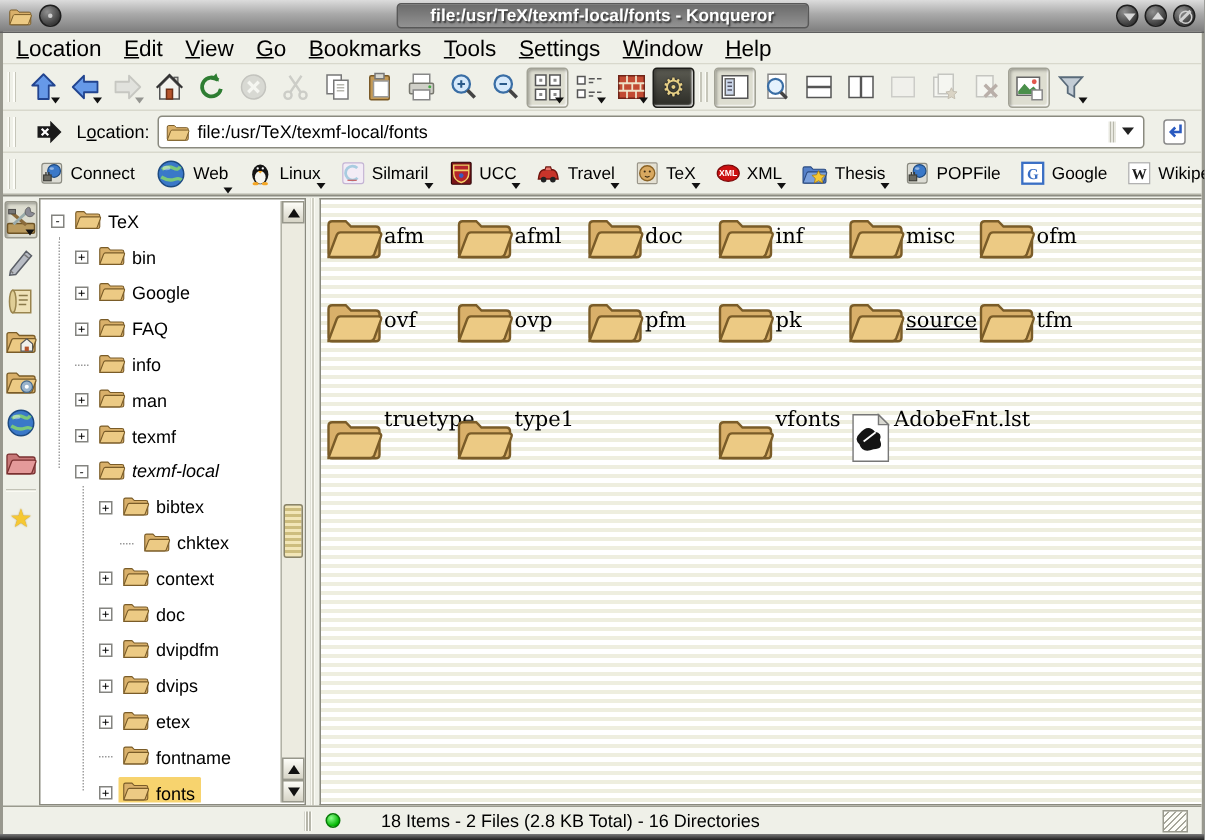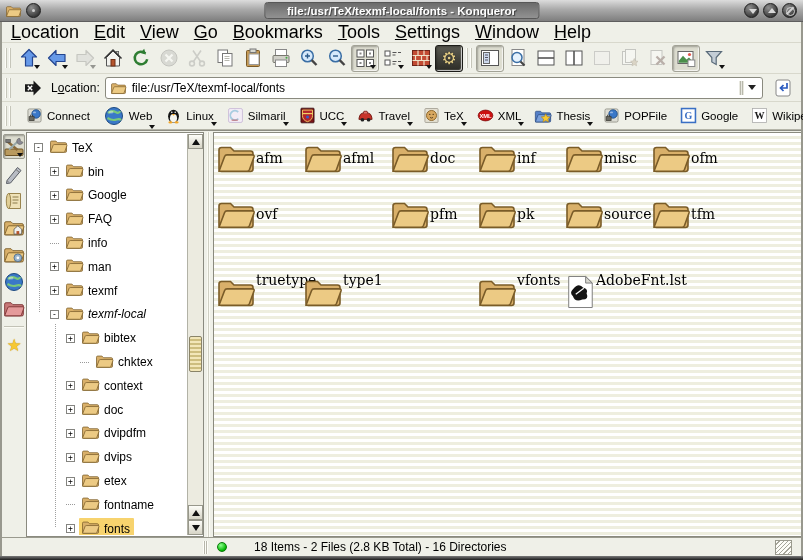--- a/index.html
+++ b/index.html
@@ -26,21 +26,21 @@
     border:1.5px solid #d0d0d0; border-radius:50%; }
   .wbtn.close::before { content:''; position:absolute; left:2px; top:6px; width:9.5px; height:1.5px;
     background:#d0d0d0; transform:rotate(-45deg); }
   .titleplate { position:absolute; left:50%; top:2px; transform:translateX(-50%);
     height:17px; line-height:16px; padding:0 22px; border-radius:3px;
     background: linear-gradient(#6b6b6b, #929292); border:1px solid #585858;
     color:#fff; font-size:11.5px; font-weight:bold; text-shadow:1px 1px 1px #3a3a3a; white-space:nowrap; }
   .wbtn-group { position:absolute; right:6px; top:3px; display:flex; }
   
   .menubar { position:absolute; left:2px; right:2px; top:22px; height:21px;
-    display:flex; align-items:center; gap:15px; padding:0 9px; font-size:18px;
+    display:flex; align-items:center; gap:15px; padding:0 9px; font-size:15px;
     border-bottom:1px solid #d8d8cc; background:#eff0e8; }
   .menu-item { cursor:default; white-space:nowrap; }
   .accel { text-decoration:underline; }
   
   .toolbar { position:absolute; left:2px; right:2px; display:flex; align-items:center;
     background:#eff0e8; border-bottom:1px solid #d8d8cc; }
   .tb1 { top:43px; height:31px; }
   .locbar { top:74px; height:28px; gap:5px; }
   .bookbar { top:102px; height:28px; gap:9px; border-bottom:1px solid #b4b4a8; font-size:11.5px; }
   .grip, .tsep { width:7px; height:20px; margin:0 3px; flex:none;
@@ -891,39 +891,48 @@
         </div>
         <div class="fcell" style="left: 2px; top: 62px;">
           <div class="ficon" style="height: 36px;">
             <svg width="40" height="34" viewBox="0 0 40 34" xmlns="http://www.w3.org/2000/svg">
               <path d="M3 9 q0-2.5 2.5-2.5 h9 l3.5 3.5 h16.5 q2.5 0 2.5 2.5 v15.5 q0 2.5 -2.5 2.5 h-29 q-2.5 0 -2.5 -2.5 z" fill="#d9b06a" stroke="#7a5c28" stroke-width="1.6"></path>
               <path d="M3 30.2 l5.5-14.5 q.7-1.8 2.5-1.8 h25.3 q2.4 0 1.7 2.2 l-4.5 12.4 q-.7 1.8 -2.5 1.8 h-28 z" fill="#ecca84" stroke="#7a5c28" stroke-width="1.6"></path>
             </svg>
           </div>
           <div class="flabel">ovf</div>
         </div>
+        <div class="fcell" style="left: 89px; top: 62px;">
+          <div class="ficon" style="height: 36px;">
+            <svg width="40" height="34" viewBox="0 0 40 34" xmlns="http://www.w3.org/2000/svg">
+              <path d="M3 9 q0-2.5 2.5-2.5 h9 l3.5 3.5 h16.5 q2.5 0 2.5 2.5 v15.5 q0 2.5 -2.5 2.5 h-29 q-2.5 0 -2.5 -2.5 z" fill="#d9b06a" stroke="#7a5c28" stroke-width="1.6"></path>
+              <path d="M3 30.2 l5.5-14.5 q.7-1.8 2.5-1.8 h25.3 q2.4 0 1.7 2.2 l-4.5 12.4 q-.7 1.8 -2.5 1.8 h-28 z" fill="#ecca84" stroke="#7a5c28" stroke-width="1.6"></path>
+            </svg>
+          </div>
+          <div class="flabel">ovp</div>
+        </div>
         <div class="fcell" style="left: 176px; top: 62px;">
           <div class="ficon" style="height: 36px;">
             <svg width="40" height="34" viewBox="0 0 40 34" xmlns="http://www.w3.org/2000/svg">
               <path d="M3 9 q0-2.5 2.5-2.5 h9 l3.5 3.5 h16.5 q2.5 0 2.5 2.5 v15.5 q0 2.5 -2.5 2.5 h-29 q-2.5 0 -2.5 -2.5 z" fill="#d9b06a" stroke="#7a5c28" stroke-width="1.6"></path>
               <path d="M3 30.2 l5.5-14.5 q.7-1.8 2.5-1.8 h25.3 q2.4 0 1.7 2.2 l-4.5 12.4 q-.7 1.8 -2.5 1.8 h-28 z" fill="#ecca84" stroke="#7a5c28" stroke-width="1.6"></path>
             </svg>
           </div>
           <div class="flabel">pfm</div>
         </div>
         <div class="fcell" style="left: 263px; top: 62px;">
           <div class="ficon" style="height: 36px;">
             <svg width="40" height="34" viewBox="0 0 40 34" xmlns="http://www.w3.org/2000/svg">
               <path d="M3 9 q0-2.5 2.5-2.5 h9 l3.5 3.5 h16.5 q2.5 0 2.5 2.5 v15.5 q0 2.5 -2.5 2.5 h-29 q-2.5 0 -2.5 -2.5 z" fill="#d9b06a" stroke="#7a5c28" stroke-width="1.6"></path>
               <path d="M3 30.2 l5.5-14.5 q.7-1.8 2.5-1.8 h25.3 q2.4 0 1.7 2.2 l-4.5 12.4 q-.7 1.8 -2.5 1.8 h-28 z" fill="#ecca84" stroke="#7a5c28" stroke-width="1.6"></path>
             </svg>
           </div>
           <div class="flabel">pk</div>
         </div>
-        <div class="fcell" style="left: 350px; top: 62px;">
+        <div class="fcell" style="left: 350px; top: 62px; text-decoration: underline;">
           <div class="ficon" style="height: 36px;">
             <svg width="40" height="34" viewBox="0 0 40 34" xmlns="http://www.w3.org/2000/svg">
               <path d="M3 9 q0-2.5 2.5-2.5 h9 l3.5 3.5 h16.5 q2.5 0 2.5 2.5 v15.5 q0 2.5 -2.5 2.5 h-29 q-2.5 0 -2.5 -2.5 z" fill="#d9b06a" stroke="#7a5c28" stroke-width="1.6"></path>
               <path d="M3 30.2 l5.5-14.5 q.7-1.8 2.5-1.8 h25.3 q2.4 0 1.7 2.2 l-4.5 12.4 q-.7 1.8 -2.5 1.8 h-28 z" fill="#ecca84" stroke="#7a5c28" stroke-width="1.6"></path>
             </svg>
           </div>
           <div class="flabel">source</div>
         </div>
         <div class="fcell" style="left: 437px; top: 62px;">
           <div class="ficon" style="height: 36px;">

